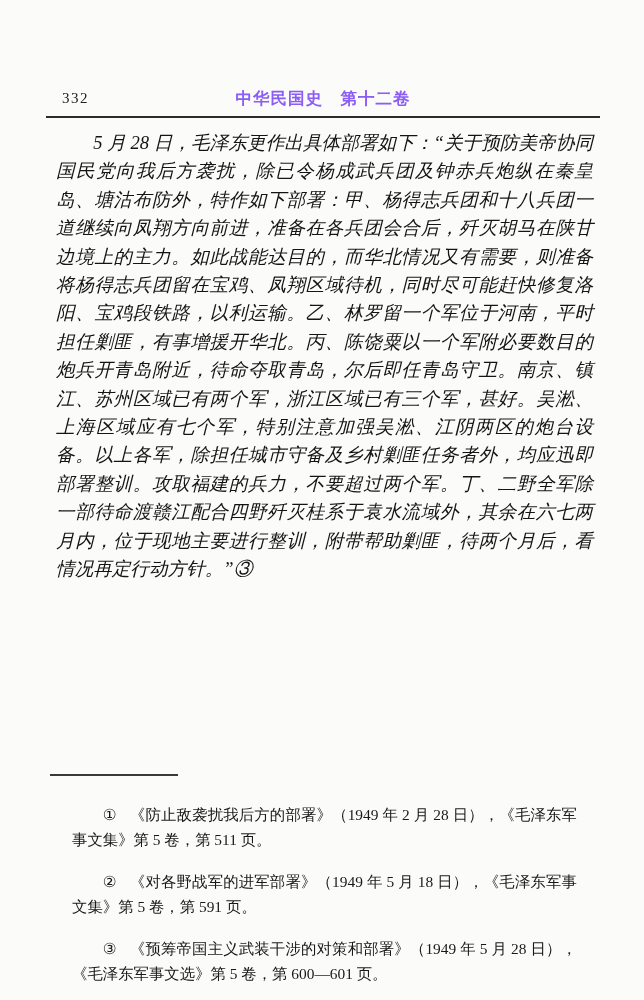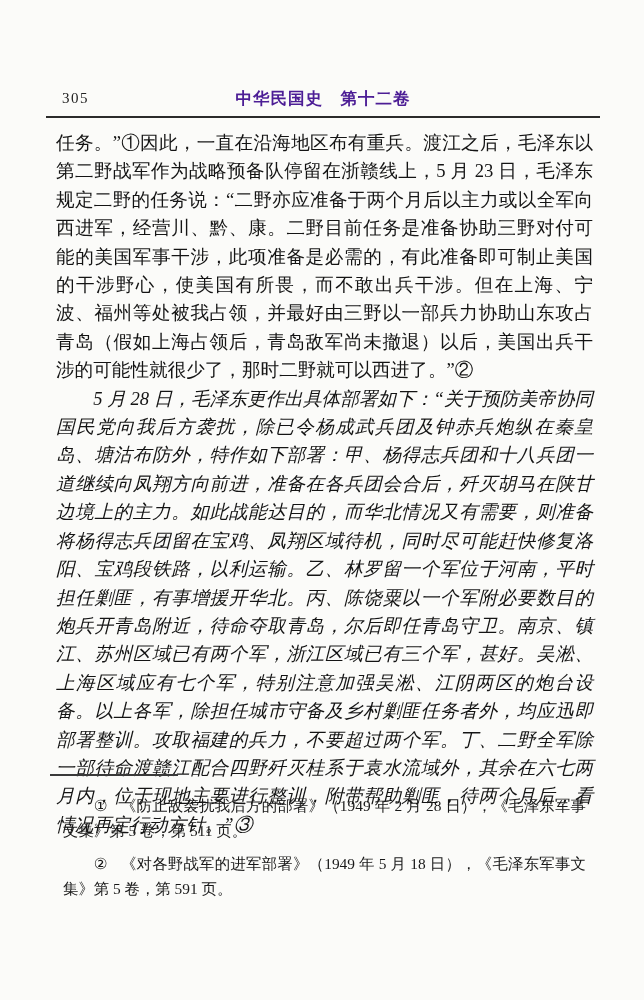--- a/index.html
+++ b/index.html
@@ -13,21 +13,21 @@
   .page { position: relative; width: 644px; height: 1000px; }
 
   .header { position: absolute; top: 88px; left: 46px; width: 554px; height: 24px; }
   .page-num {
     position: absolute; left: 16px; top: 2px;
     font-size: 15px; letter-spacing: 1.5px; color: #222;
   }
   .running-title {
     position: absolute; left: 0; right: 0; top: 0; text-align: center;
     font-family: Liberation Serif, serif;
-    font-weight: bold; font-size: 16.5px; letter-spacing: 1px; color: #4c1d95;
+    font-weight: bold; font-size: 16.5px; letter-spacing: 1px; color: #8b5cf6;
   }
   .header-rule {
     position: absolute; top: 116px; left: 46px; width: 554px; height: 2px;
     background: #2b2b2b;
   }
 
   .body-text {
     position: absolute; top: 129px; left: 56px; width: 537px;
     font-size: 18.6px; line-height: 28.4px;
     text-align: justify; text-justify: inter-ideograph;
@@ -39,39 +39,39 @@
   .fn-rule {
     position: absolute; top: 774px; left: 50px; width: 128px; height: 2px;
     background: #3a3a3a;
   }
   .footnotes {
     position: absolute; top: 786px; left: 56px; width: 537px;
     font-size: 15.4px; line-height: 25.4px;
     text-align: justify; text-justify: inter-ideograph;
     color: #181818;
   }
-  .footnote { margin: 7px; text-indent: 2em; font-family: Liberation Serif, serif; }
+  .footnote { margin: 16px; text-indent: 2em; font-family: Liberation Serif, serif; }
   .fn-marker { margin-right: 0.85em; }
 </style>
 </head>
 <body>
 
 <div class="page">
 
   <div class="header">
-    <span class="page-num">305</span>
+    <span class="page-num">332</span>
     <span class="running-title">中华民国史　第十二卷</span>
   </div>
   <div class="header-rule"></div>
 
   <div class="body-text">
-    <p class="para">任务。”①因此，一直在沿海地区布有重兵。渡江之后，毛泽东以第二野战军作为战略预备队停留在浙赣线上，5 月 23 日，毛泽东规定二野的任务说：“二野亦应准备于两个月后以主力或以全军向西进军，经营川、黔、康。二野目前任务是准备协助三野对付可能的美国军事干涉，此项准备是必需的，有此准备即可制止美国的干涉野心，使美国有所畏，而不敢出兵干涉。但在上海、宁波、福州等处被我占领，并最好由三野以一部兵力协助山东攻占青岛（假如上海占领后，青岛敌军尚未撤退）以后，美国出兵干涉的可能性就很少了，那时二野就可以西进了。”②</p>
     <p class="para indent">5 月 28 日，毛泽东更作出具体部署如下：“关于预防美帝协同国民党向我后方袭扰，除已令杨成武兵团及钟赤兵炮纵在秦皇岛、塘沽布防外，特作如下部署：甲、杨得志兵团和十八兵团一道继续向凤翔方向前进，准备在各兵团会合后，歼灭胡马在陕甘边境上的主力。如此战能达目的，而华北情况又有需要，则准备将杨得志兵团留在宝鸡、凤翔区域待机，同时尽可能赶快修复洛阳、宝鸡段铁路，以利运输。乙、林罗留一个军位于河南，平时担任剿匪，有事增援开华北。丙、陈饶粟以一个军附必要数目的炮兵开青岛附近，待命夺取青岛，尔后即任青岛守卫。南京、镇江、苏州区域已有两个军，浙江区域已有三个军，甚好。吴淞、上海区域应有七个军，特别注意加强吴淞、江阴两区的炮台设备。以上各军，除担任城市守备及乡村剿匪任务者外，均应迅即部署整训。攻取福建的兵力，不要超过两个军。丁、二野全军除一部待命渡赣江配合四野歼灭桂系于袁水流域外，其余在六七两月内，位于现地主要进行整训，附带帮助剿匪，待两个月后，看情况再定行动方针。”③</p>
   </div>
 
   <div class="fn-rule"></div>
 
   <div class="footnotes">
     <p class="footnote"><span class="fn-marker">①</span><span>《防止敌袭扰我后方的部署》（1949 年 2 月 28 日），《毛泽东军事文集》第 5 卷，第 511 页。</span></p>
     <p class="footnote"><span class="fn-marker">②</span><span>《对各野战军的进军部署》（1949 年 5 月 18 日），《毛泽东军事文集》第 5 卷，第 591 页。</span></p>
+    <p class="footnote"><span class="fn-marker">③</span><span>《预筹帝国主义武装干涉的对策和部署》（1949 年 5 月 28 日），《毛泽东军事文选》第 5 卷，第 600—601 页。</span></p>
   </div>
 
 </div>
 
 </body></html>

